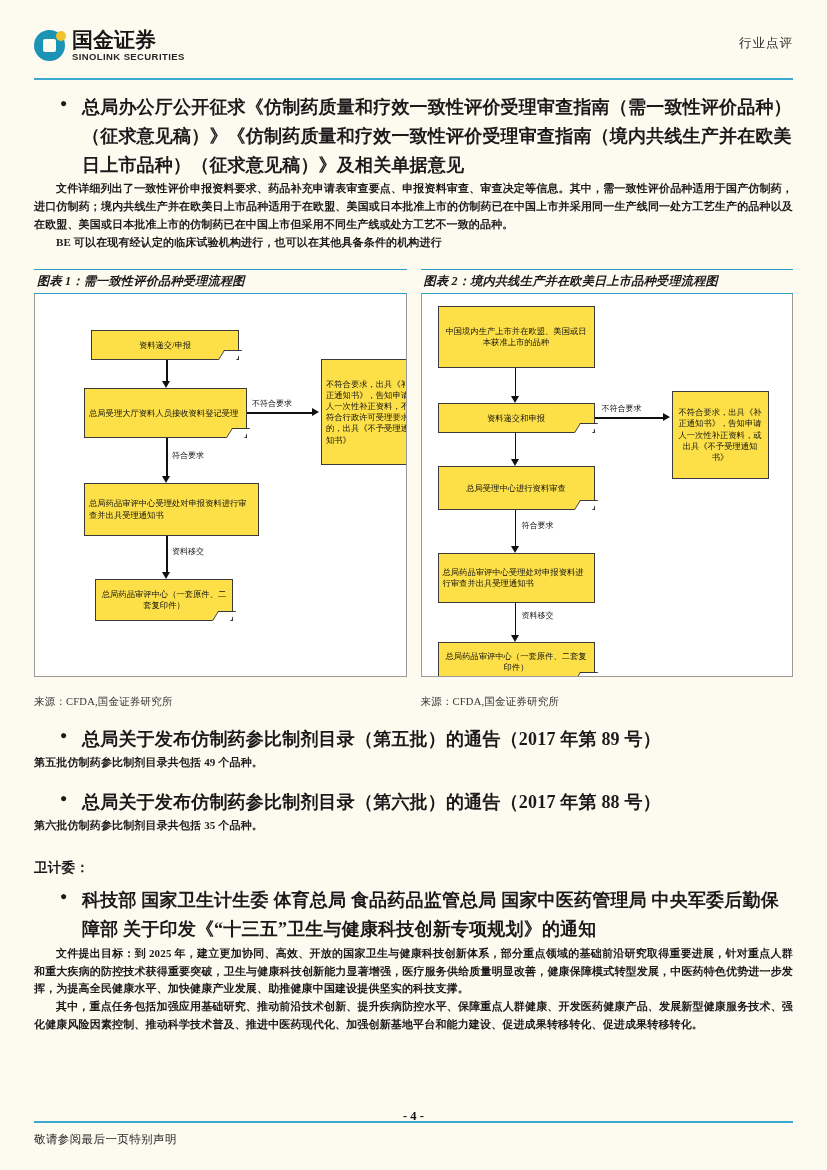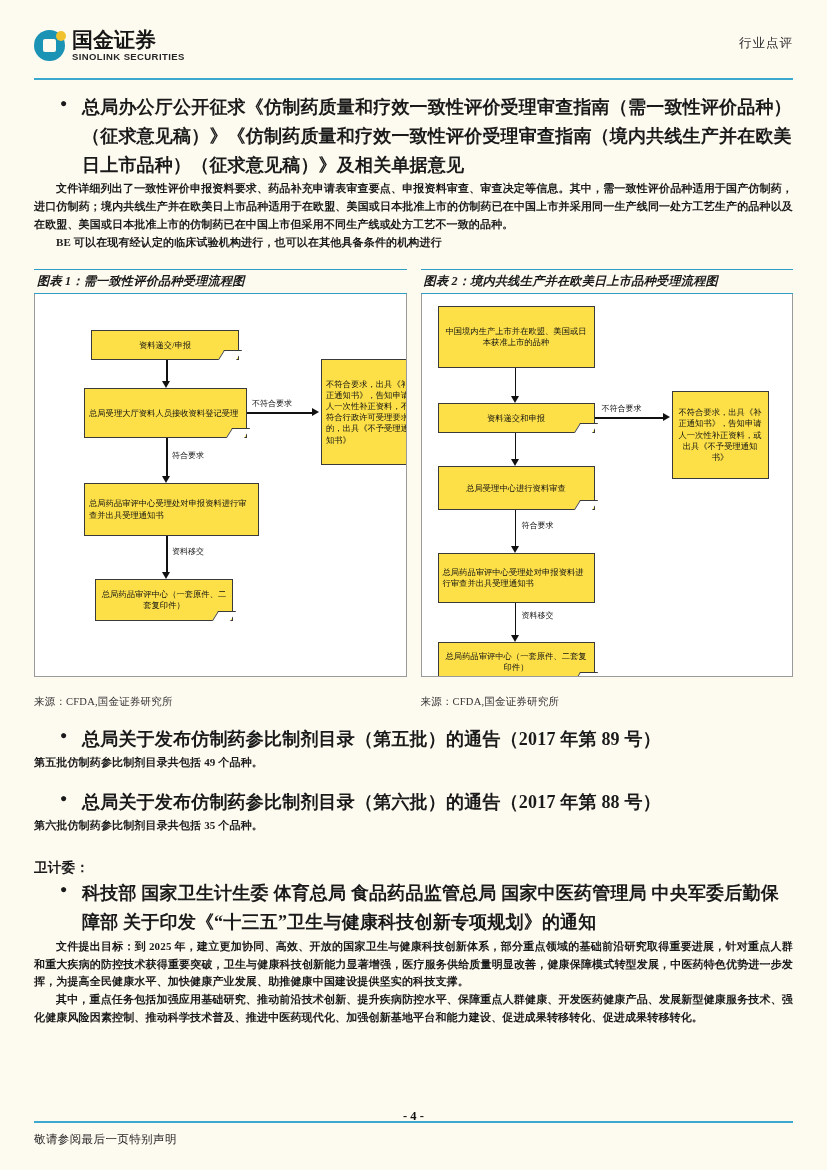--- a/index.html
+++ b/index.html
@@ -215,21 +215,21 @@
     white-space: nowrap;
     line-height: 1;
   }
 
   
   .section { margin-top: 16px; }
   .sec-head {
     font-weight: bold;
     font-size: 13.6px;
     letter-spacing: 0.2px;
-    margin-bottom: 2px;
+    margin-bottom: 9px;
   }
 
   
   .footer {
     position: absolute;
     left: 34px;
     right: 34px;
     bottom: 18px;
   }
   .footer-rule {

